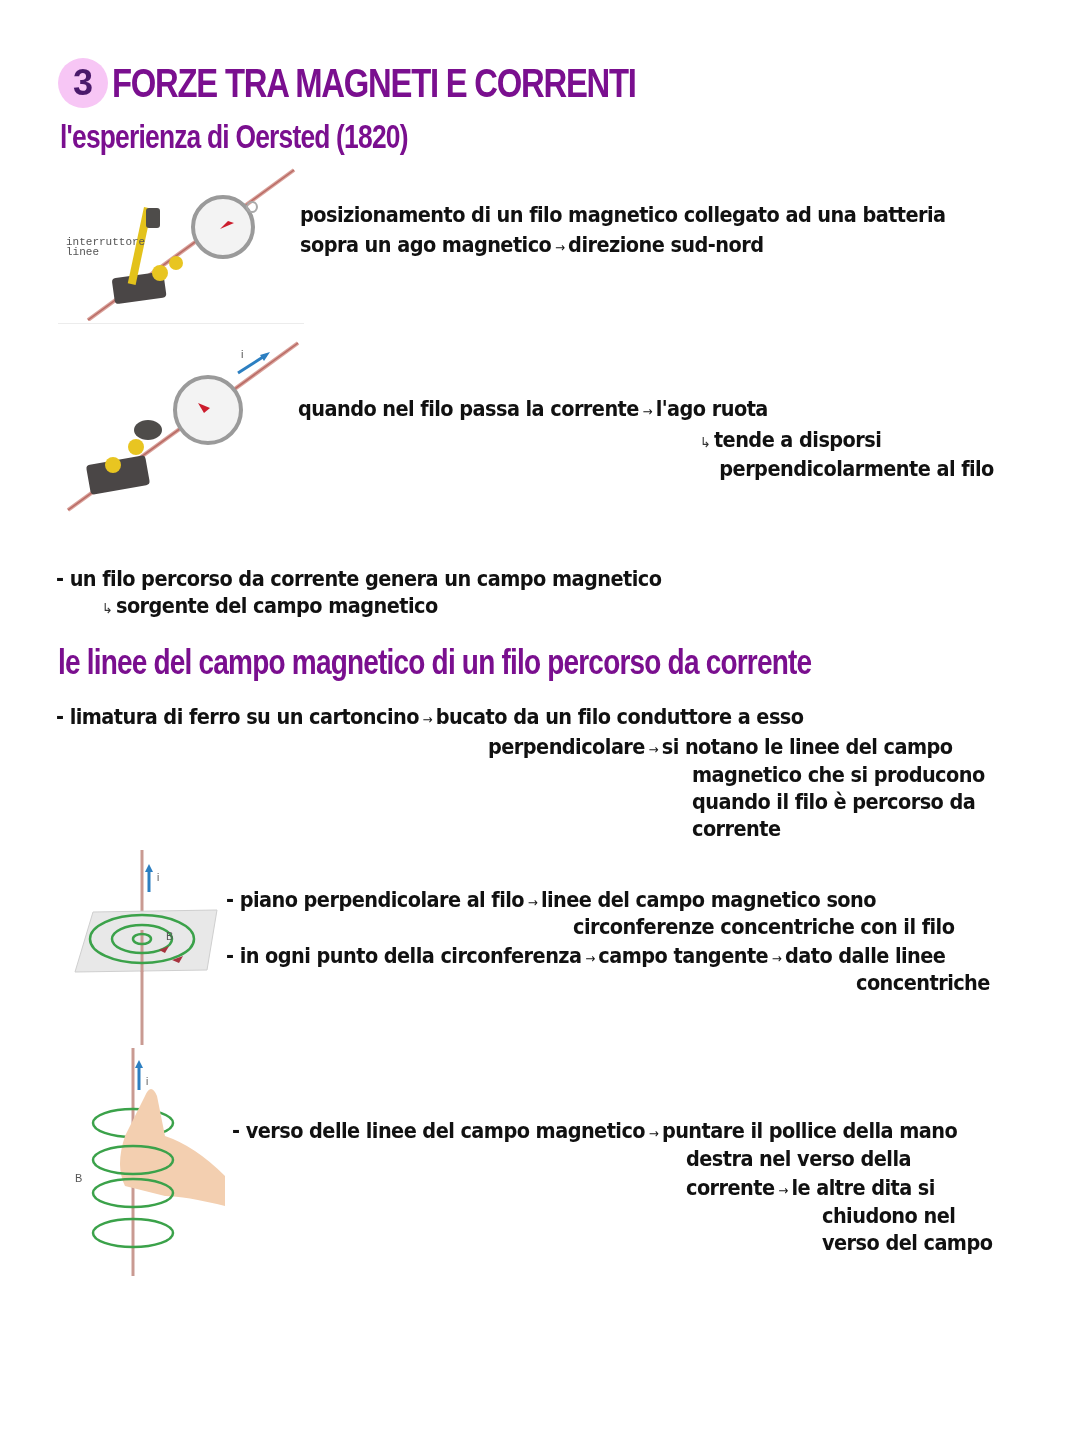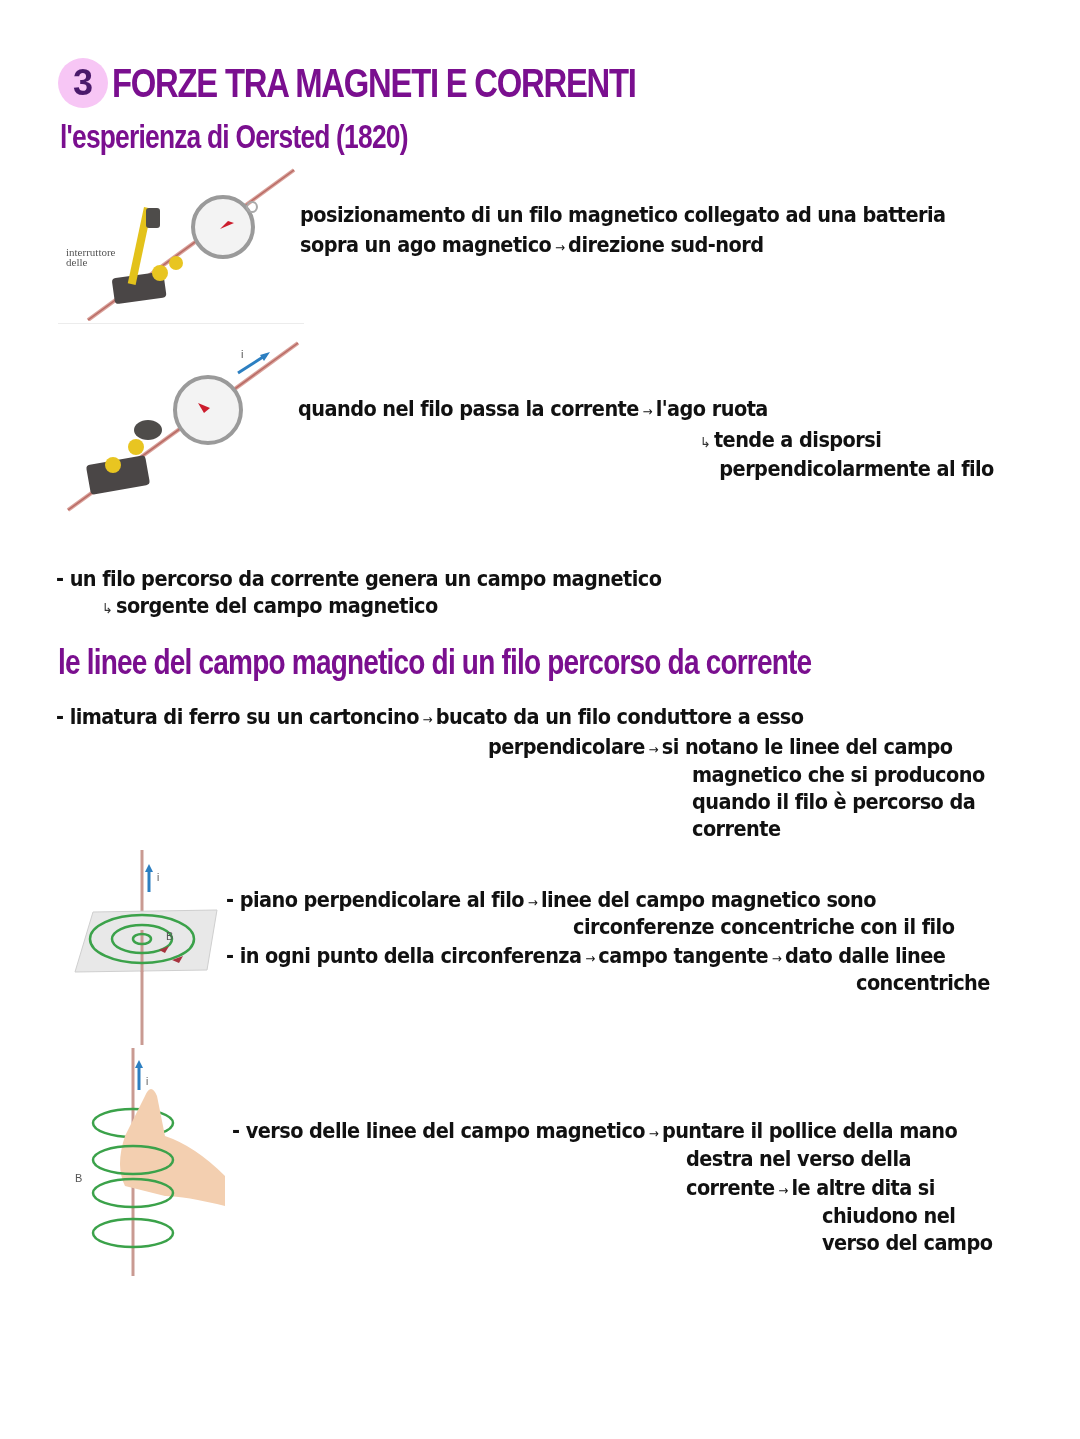--- a/index.html
+++ b/index.html
@@ -50,23 +50,23 @@
     <line x1="30" y1="155" x2="236" y2="5" stroke="#b86a64" stroke-width="1.5"></line>
     <rect x="55" y="110" width="52" height="26" rx="4" fill="#4a4646" transform="rotate(-8 80 122)"></rect>
     <rect x="78" y="42" width="8" height="78" fill="#e3c21b" transform="rotate(12 82 80)"></rect>
     <rect x="88" y="43" width="14" height="20" rx="3" fill="#4e4c4a"></rect>
     <circle cx="102" cy="108" r="8" fill="#e8c521"></circle>
     <circle cx="118" cy="98" r="7" fill="#e8c521"></circle>
     <circle cx="165" cy="62" r="30" fill="#f3f3f3" stroke="#9a9a9a" stroke-width="4"></circle>
     <circle cx="194" cy="42" r="5" fill="none" stroke="#aaa" stroke-width="2"></circle>
     <polygon points="170,56 162,64 176,58" fill="#cc1c2c"></polygon>
   </svg>
-  <div class="abs" style="left:8px; top:82px; font-family:Liberation Serif, serif; font-size:11px; color:#555; line-height:10px;">
+  <div class="abs" style="left:8px; top:72px; font-family:Liberation Mono, monospace; font-size:11px; color:#555; line-height:10px;">
     <div>interruttore</div>
-    <div>delle</div>
+    <div>linee</div>
   </div>
 </div>
 <div class="abs divider"></div>
 
 <div class="abs note" style="left:300px; top:202px;">
   <div>posizionamento di un filo magnetico collegato ad una batteria</div>
   <div style="margin-top:3px;">
     <span>sopra un ago magnetico</span><span class="arrow">→</span><span>direzione sud-nord</span>
   </div>
 </div>

